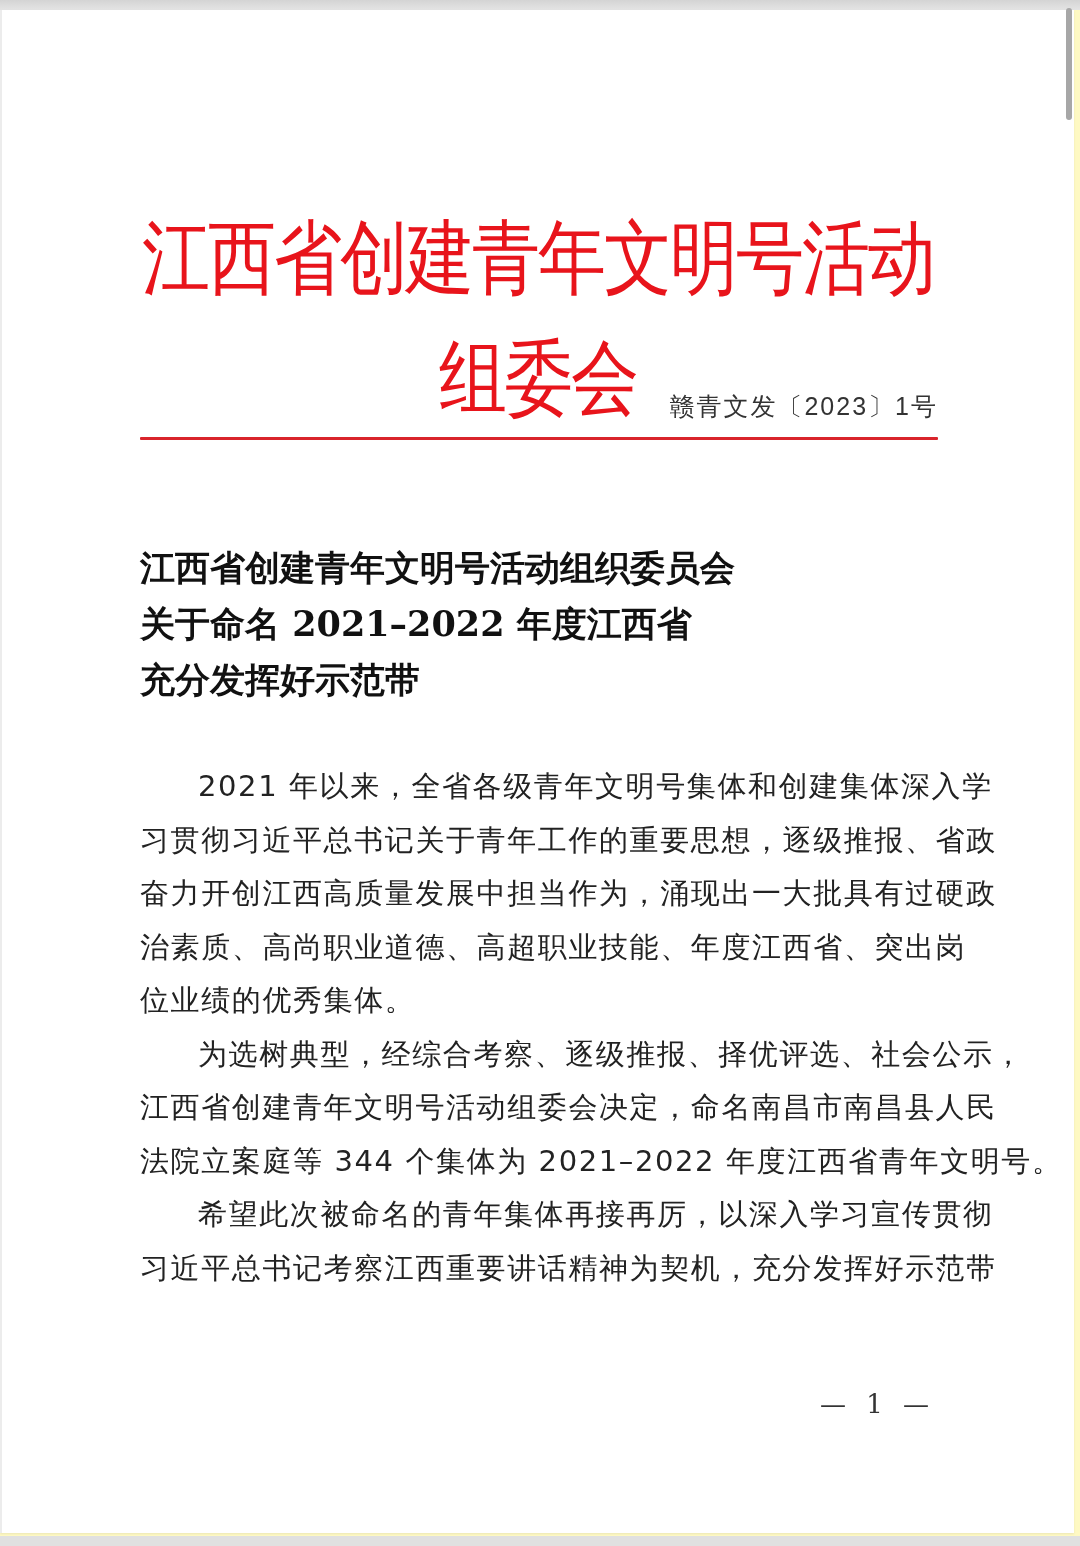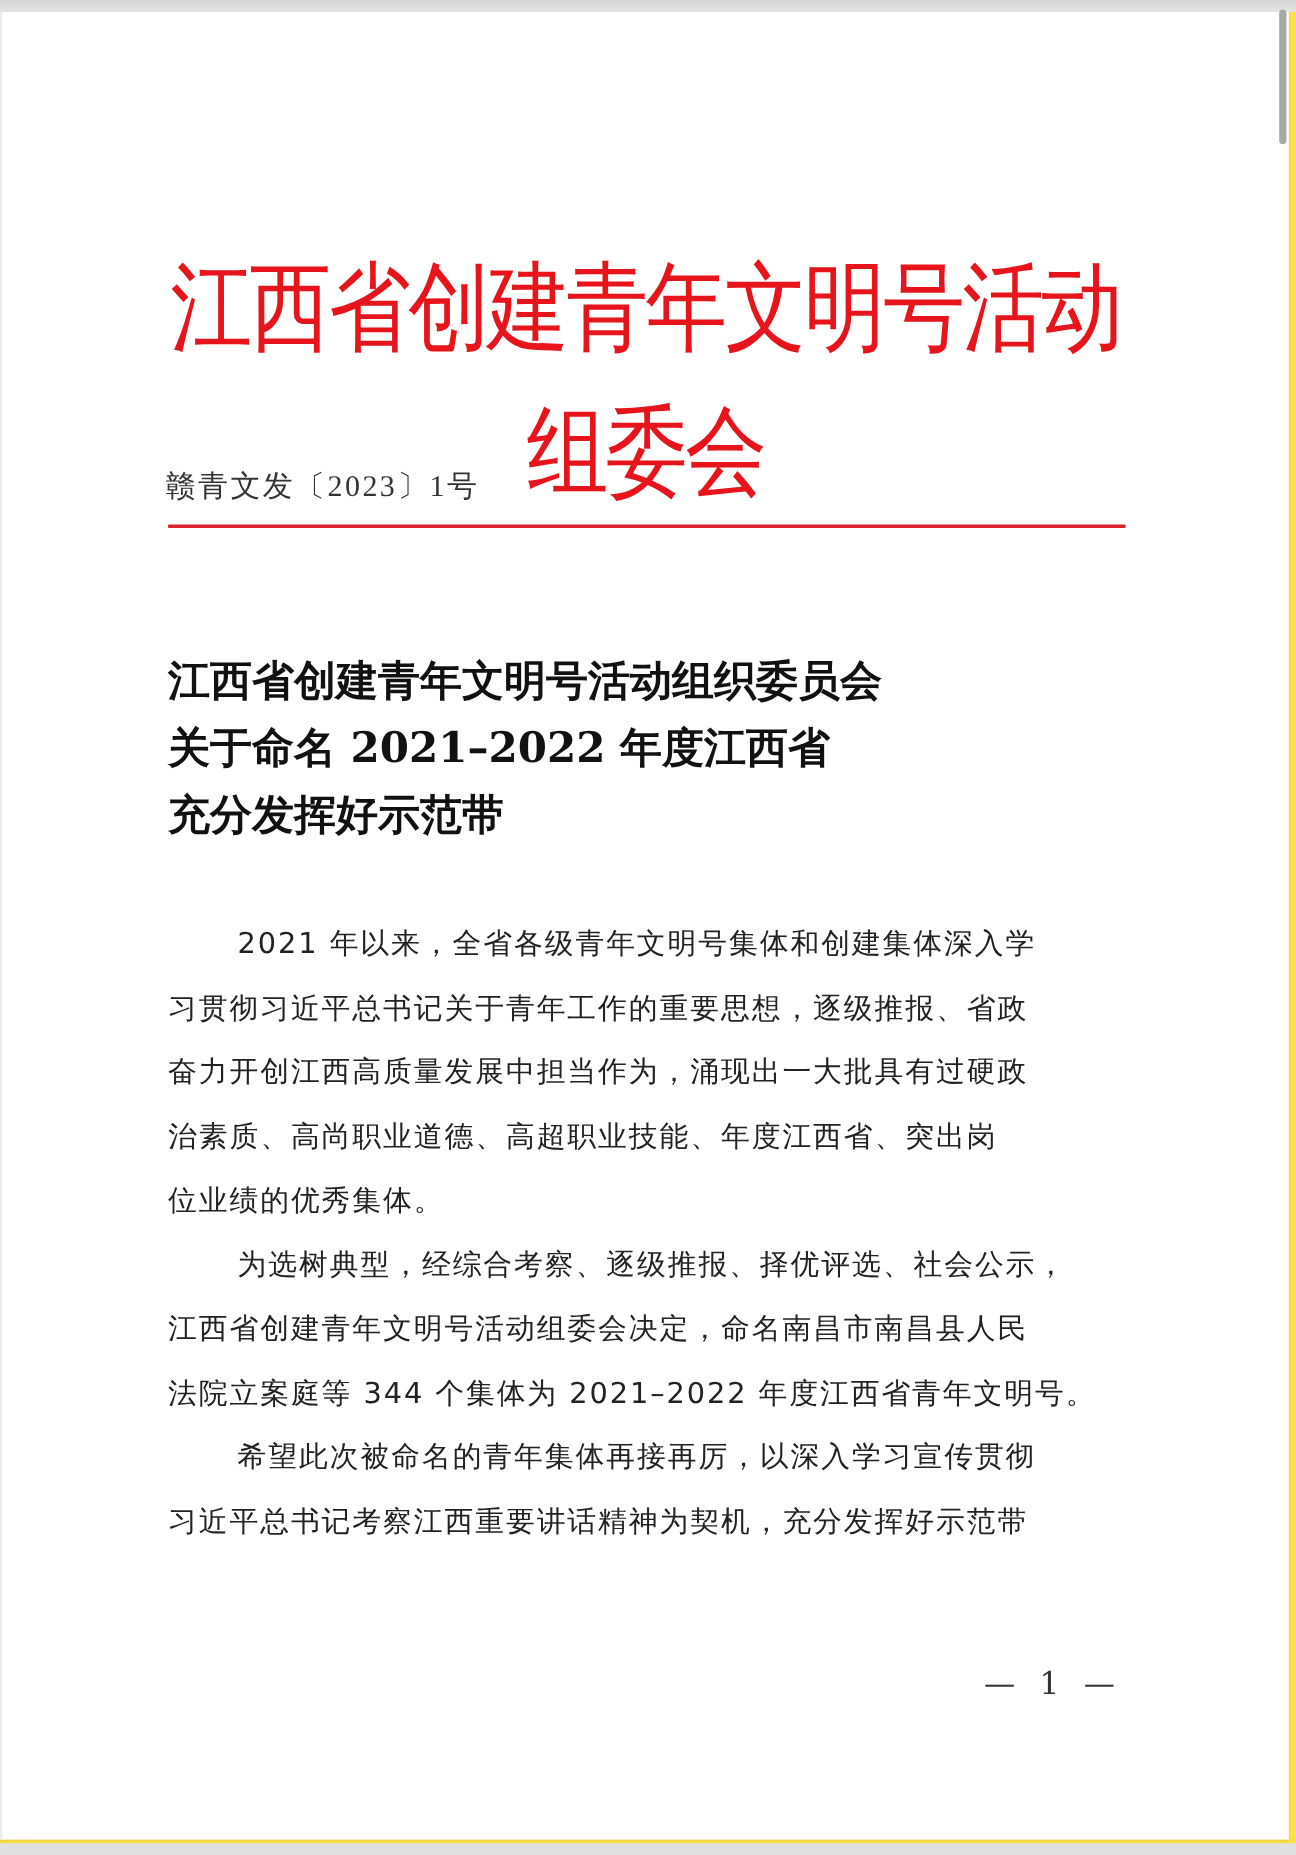--- a/index.html
+++ b/index.html
@@ -2,21 +2,21 @@
 <html><head>
   <meta charset="utf-8">
   <style>
     * { margin: 0; padding: 0; box-sizing: border-box; }
     html, body {
       width: 1080px; height: 1546px; overflow: hidden;
       background: #e2e2e2;
     }
     .viewer {
       position: relative; width: 1080px; height: 1546px;
-      background: #fde047;
+      background: #fef9c3;
     }
     .top-shade {
       position: absolute; left: 0; top: 0; width: 1080px; height: 10px;
       background: linear-gradient(#d4d4d4, #e4e4e4);
     }
     .page {
       position: absolute; left: 0; top: 10px; width: 1074px; height: 1523px;
       background: #ffffff;
       border-left: 2px solid #ececec;
       box-shadow: 0 1px 2px rgba(0,0,0,0.08);
@@ -31,40 +31,40 @@
     }
     .masthead {
       position: absolute; left: 138px; top: 198px; width: 800px;
       text-align: center; color: #e8141b;
       font-family: "DejaVu Serif", "Liberation Serif", serif;
       font-size: 68px; line-height: 100px; letter-spacing: -2px;
       transform: scaleY(1.2); transform-origin: center top;
     }
     .doc-number {
       position: absolute; left: 138px; top: 386px; width: 800px;
-      text-align: left; color: #333;
-      font-family: Liberation Serif, serif;
+      text-align: right; color: #333;
+      font-family: Liberation Sans, sans-serif;
       font-size: 25px; line-height: 40px; letter-spacing: 2px;
     }
     .red-rule {
       position: absolute; left: 140px; top: 437px; width: 798px; height: 3px;
       background: #d9242b; border-radius: 1px;
     }
     .title {
       position: absolute; left: 140px; top: 540px; width: 800px;
       text-align: left; color: #111;
       font-family: "DejaVu Serif", "Liberation Serif", serif;
       font-weight: bold; font-size: 35px; line-height: 56px;
     }
     .title div { white-space: nowrap; }
     .body {
       position: absolute; left: 140px; top: 760px; width: 800px;
       color: #222;
       font-family: "DejaVu Sans", "Liberation Sans", sans-serif;
-      font-size: 24px; line-height: 53.5px; letter-spacing: 1.6px;
+      font-size: 29px; line-height: 53.5px; letter-spacing: 1.6px;
     }
     .line { white-space: nowrap; height: 53.5px; }
     .indent { padding-left: 58px; }
     .page-number {
       position: absolute; left: 820px; top: 1386px;
       color: #333;
       font-family: "DejaVu Serif", "Liberation Serif", serif;
       font-size: 26px; line-height: 36px; letter-spacing: 6px;
     }
   </style>

